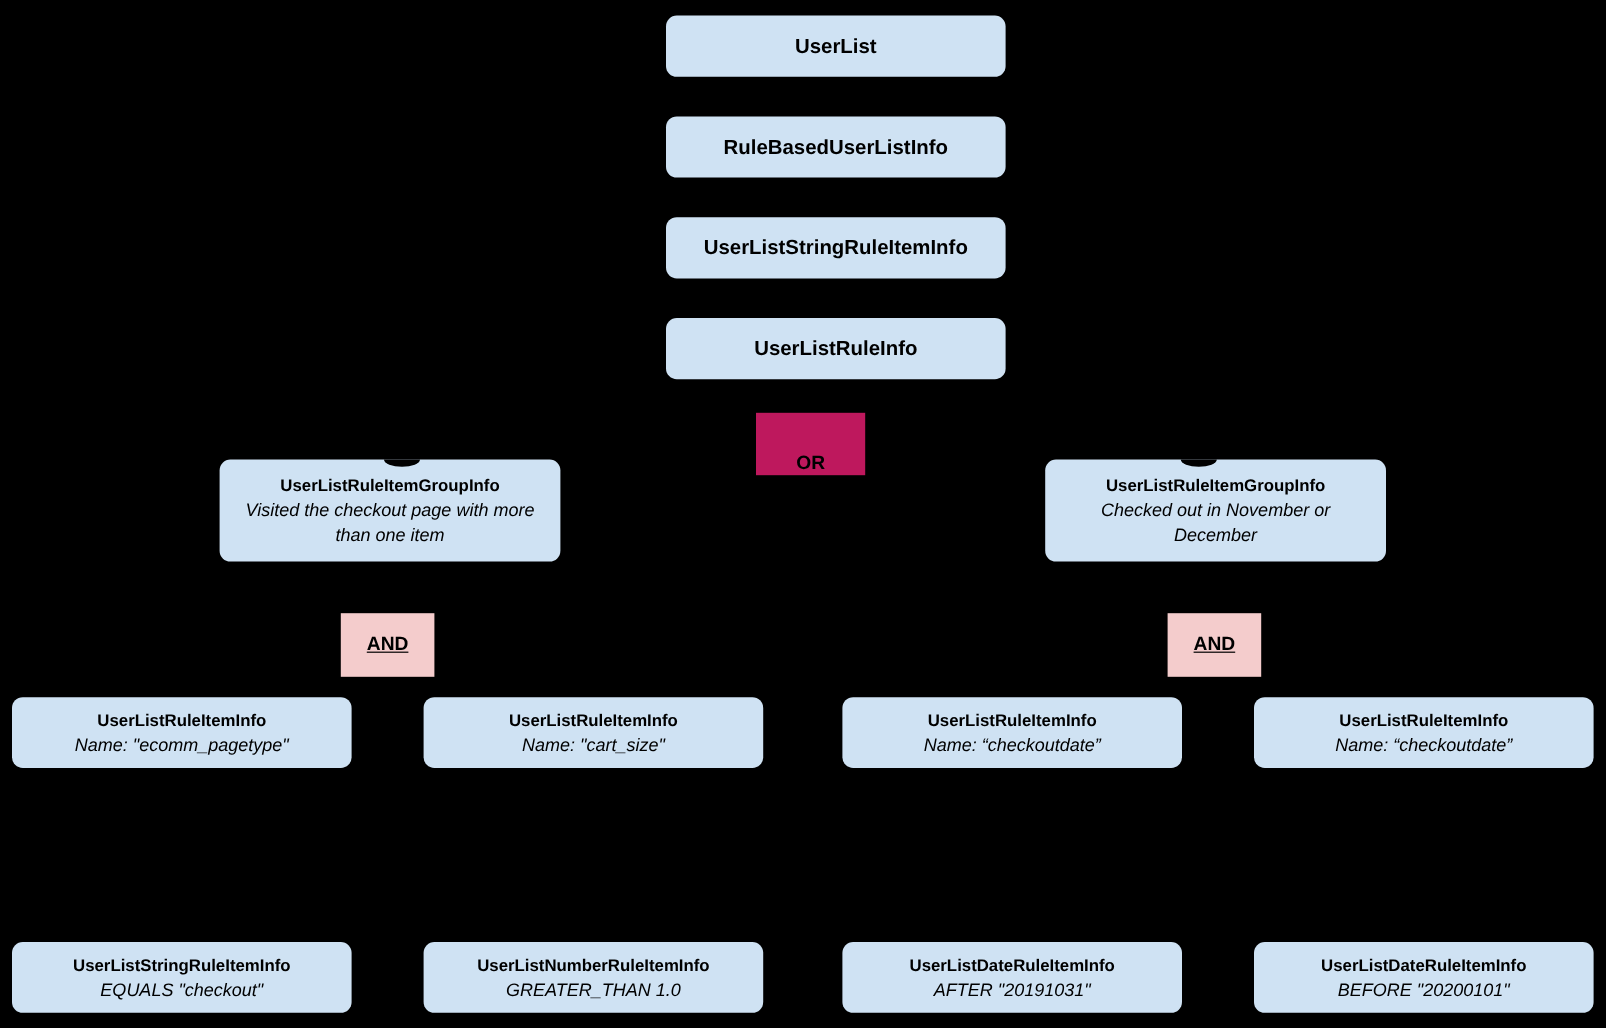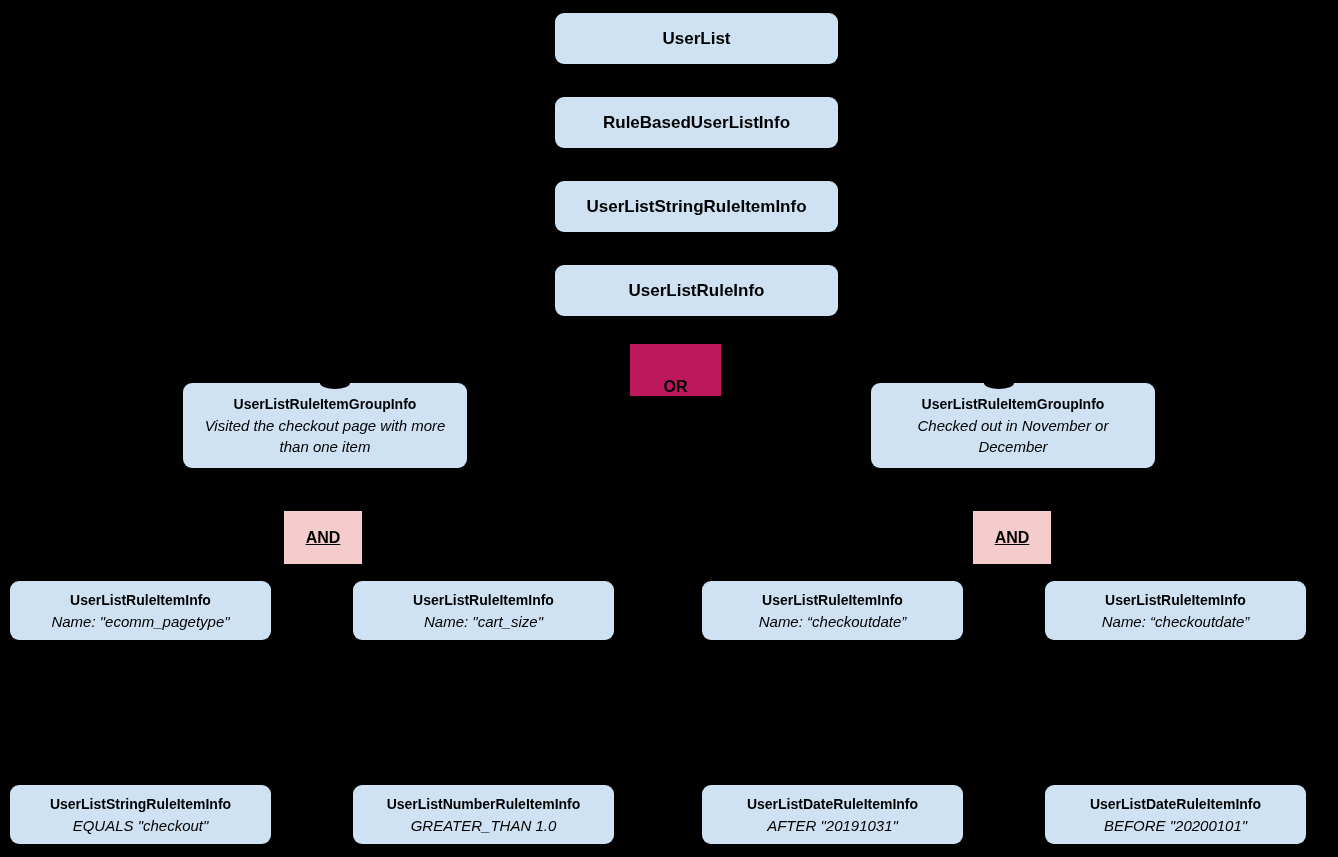--- a/index.html
+++ b/index.html
@@ -18,21 +18,21 @@
     border-radius: 9px;
     display: flex;
     flex-direction: column;
     align-items: center;
     justify-content: center;
     text-align: center;
     box-sizing: border-box;
   }
   .chain  { width: 283px; height: 51px; margin-left: 28px; }
   .group  { width: 284px; height: 85px; padding: 4px 14px; }
-  .rule   { width: 261px; height: 59px; padding: 2px 10px; }
+  .rule   { width: 283px; height: 59px; padding: 2px 10px; }
   .title  { font-weight: 700; font-size: 17px; line-height: 22px; }
   .title-sm { font-weight: 700; font-size: 14px; line-height: 21px; }
   .desc   { font-style: italic; font-size: 15px; line-height: 21px; }
   .op {
     position: absolute;
     display: flex;
     align-items: center;
     justify-content: center;
     font-weight: 700;
     font-size: 16px;

